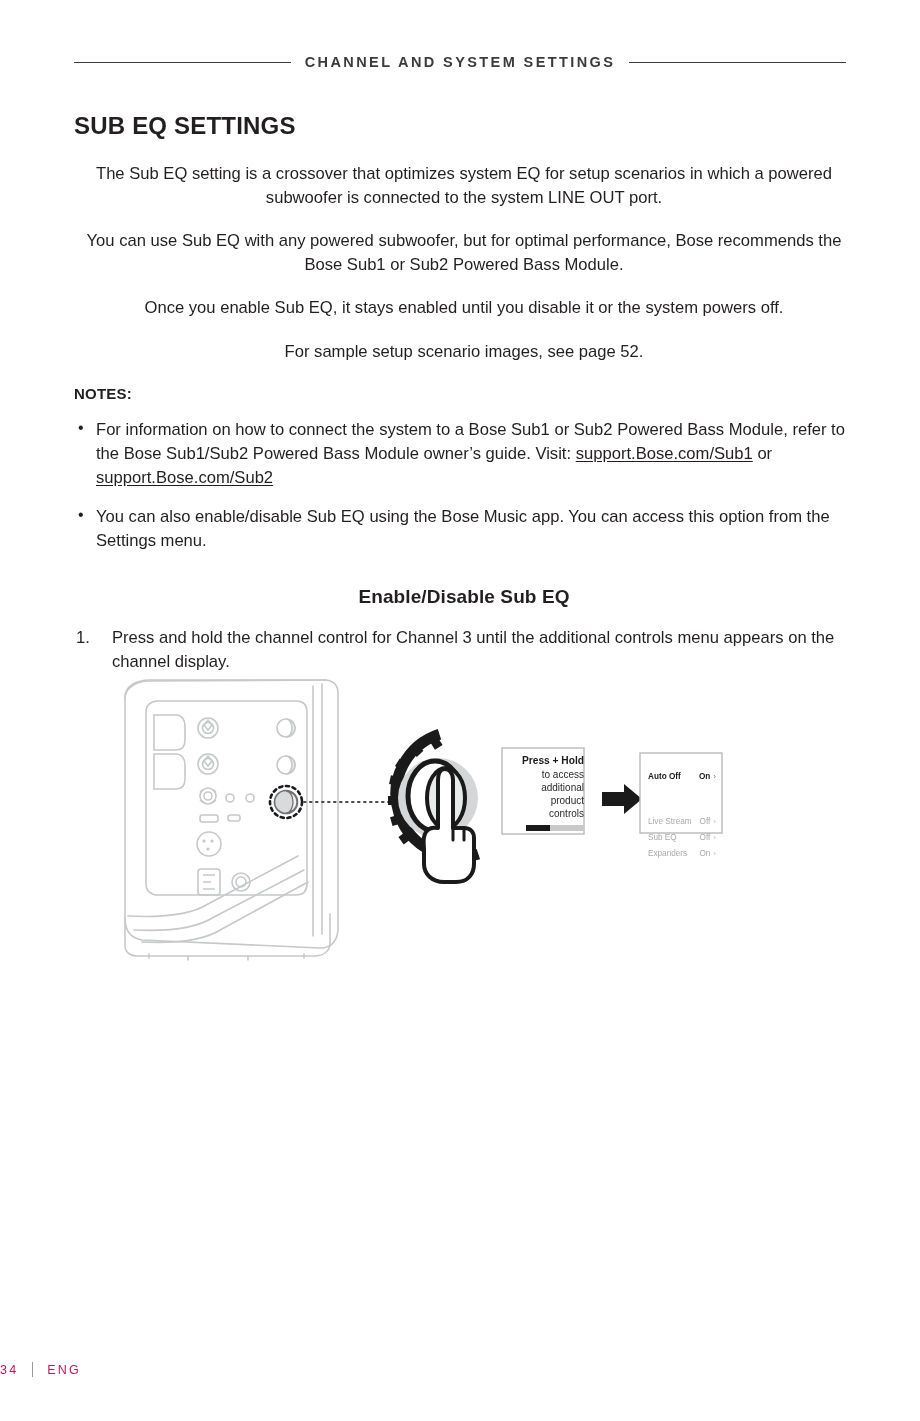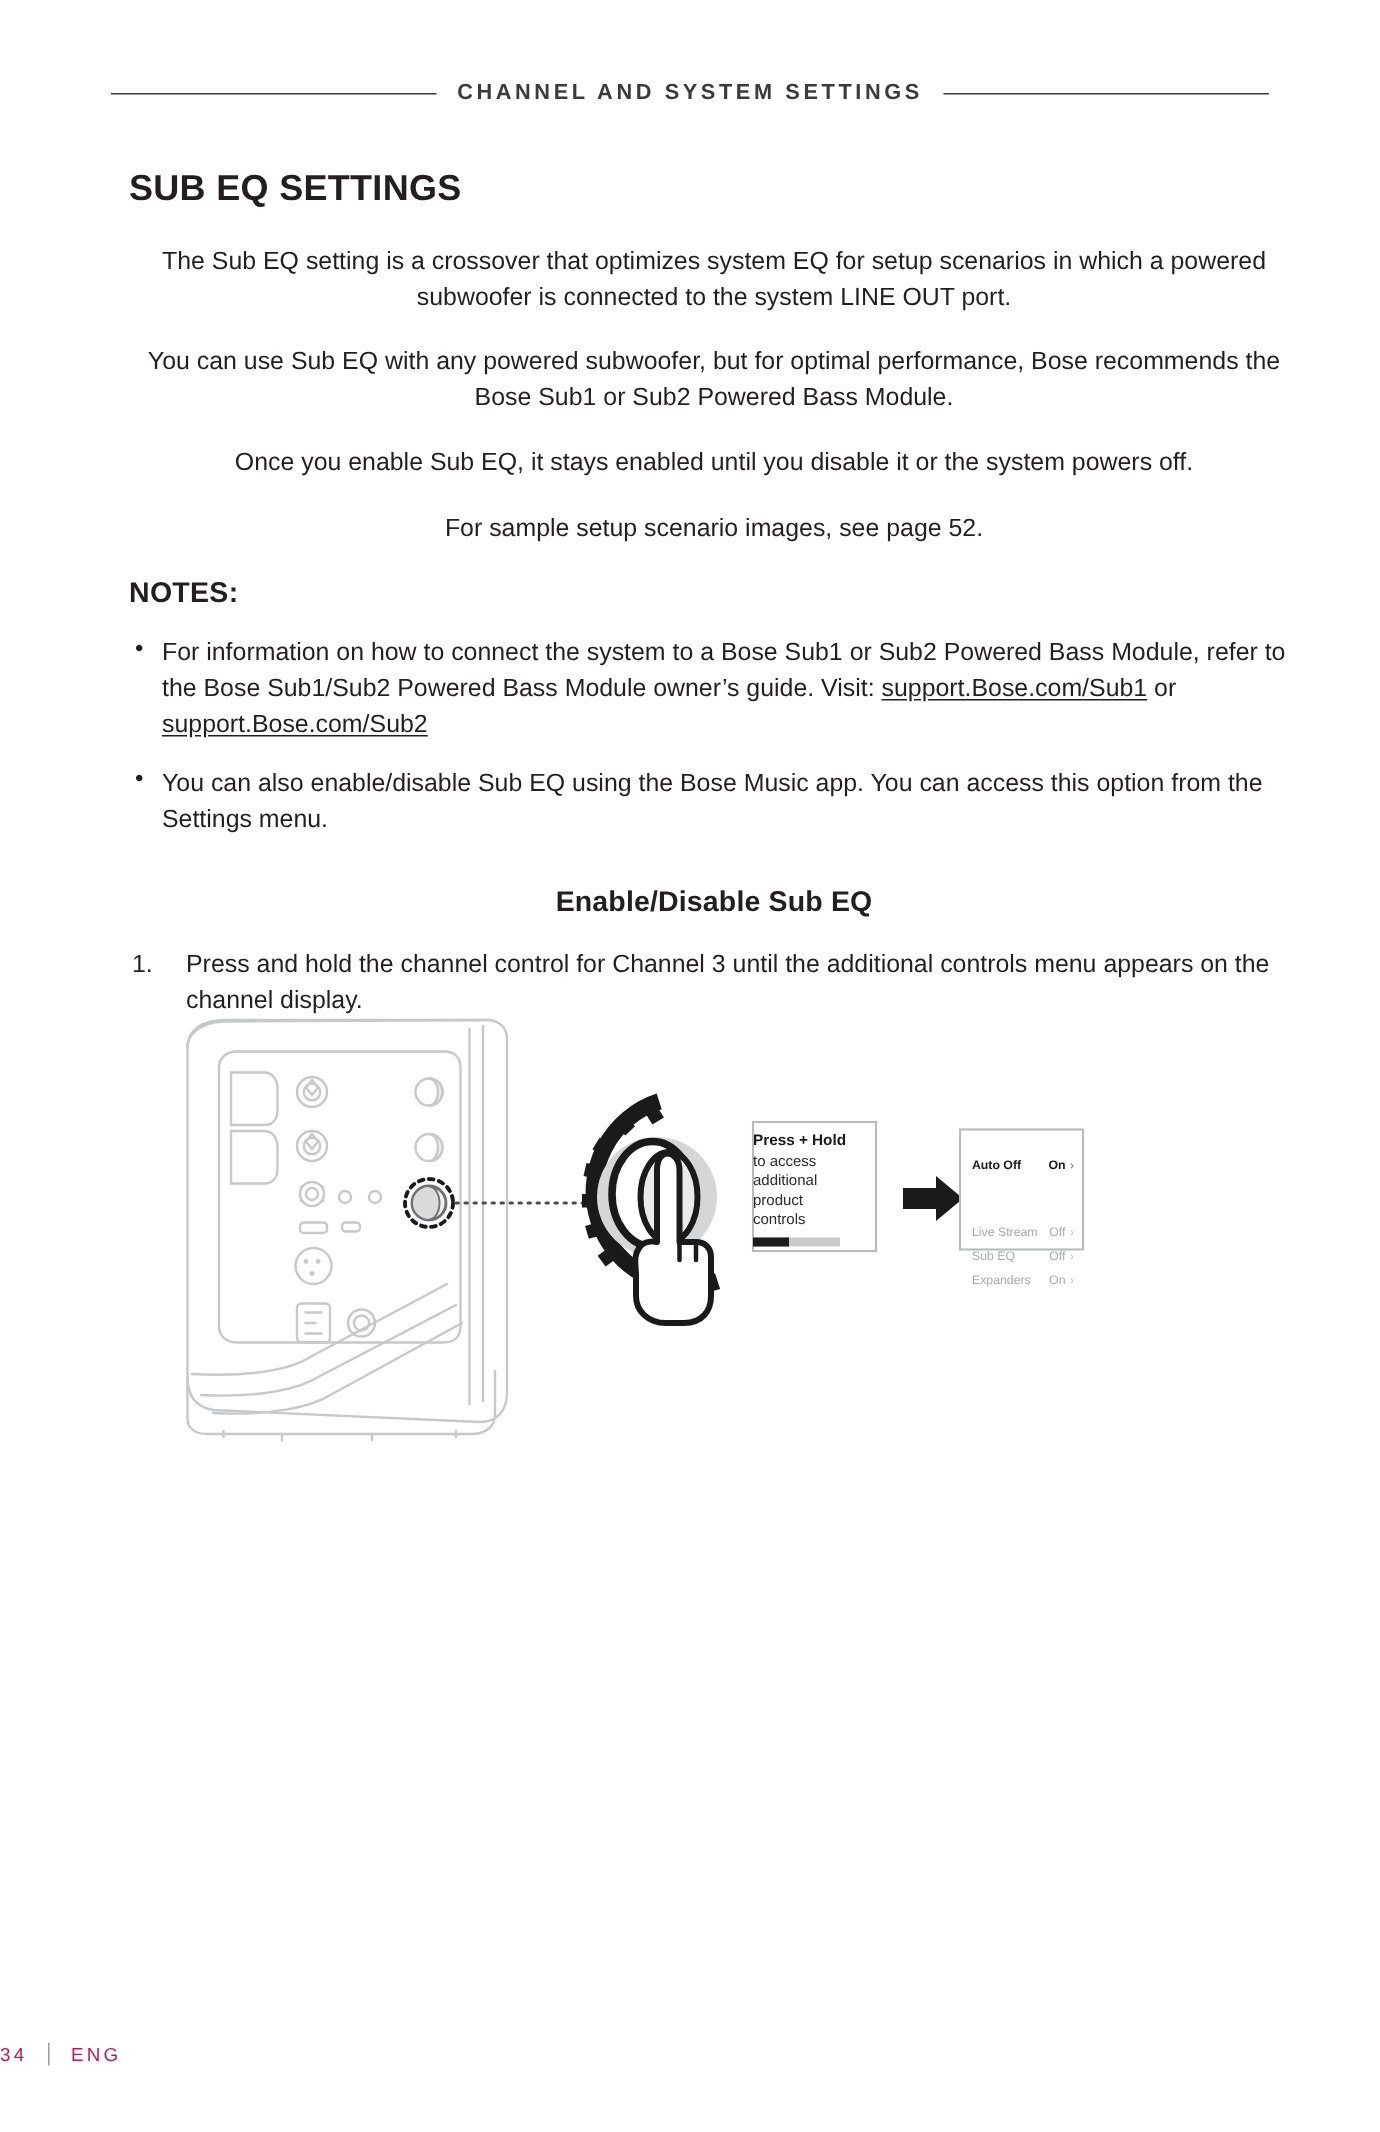--- a/index.html
+++ b/index.html
@@ -36,21 +36,21 @@
     letter-spacing: 2.4px;
     color: #3b3b3b;
     white-space: nowrap;
     font-weight: 700;
   }
 
   
   .content {
     position: absolute;
     top: 112px;
-    left: 86px;
+    left: 74px;
     width: 780px;
   }
 
   h1.section-title {
     font-size: 24px;
     font-weight: 700;
     letter-spacing: 0.2px;
     margin: 0 0 22px 0;
     color: #231f20;
   }
@@ -58,21 +58,21 @@
   p.body {
     font-size: 16.6px;
     line-height: 1.42;
     margin: 0 0 20px 0;
     color: #231f20;
     text-align: center;
   }
   p.body:last-of-type { margin-bottom: 0; }
 
   .notes-label {
-    font-size: 19px;
+    font-size: 15px;
     font-weight: 700;
     margin: 22px 0 16px 0;
     letter-spacing: 0.2px;
   }
 
   ul.notes {
     list-style: none;
     margin: 0;
     padding: 0;
   }
@@ -325,21 +325,21 @@
     <g fill="#1a1a1a">
       <path d="M494,124 L516,124 L516,116 L534,131 L516,146 L516,138 L494,138 Z"></path>
     </g>
 
     <g>
       <rect x="532" y="85" width="82" height="80" fill="#ffffff" stroke="#b9babb" stroke-width="1.4"></rect>
     </g>
   </svg>
 
   <div style="position:absolute; left:394px; top:80px; width:82px; height:86px;
-              display:flex; flex-direction:column; align-items:flex-start;
+              display:flex; flex-direction:column; align-items:flex-end;
               justify-content:flex-start; padding-top:7px; box-sizing:border-box;">
     <div style="font-size:10.2px; font-weight:700; color:#1a1a1a; line-height:1.25;">Press + Hold</div>
     <div style="font-size:10px; color:#2a2a2a; line-height:1.3;">to access</div>
     <div style="font-size:10px; color:#2a2a2a; line-height:1.3;">additional</div>
     <div style="font-size:10px; color:#2a2a2a; line-height:1.3;">product</div>
     <div style="font-size:10px; color:#2a2a2a; line-height:1.3;">controls</div>
     <div style="margin-top:5px; width:58px; height:6px; background:#c9c9c9;">
       <div id="progress-fill" style="height:100%; width:42%; background:#1a1a1a;"></div>
     </div>
   </div>

